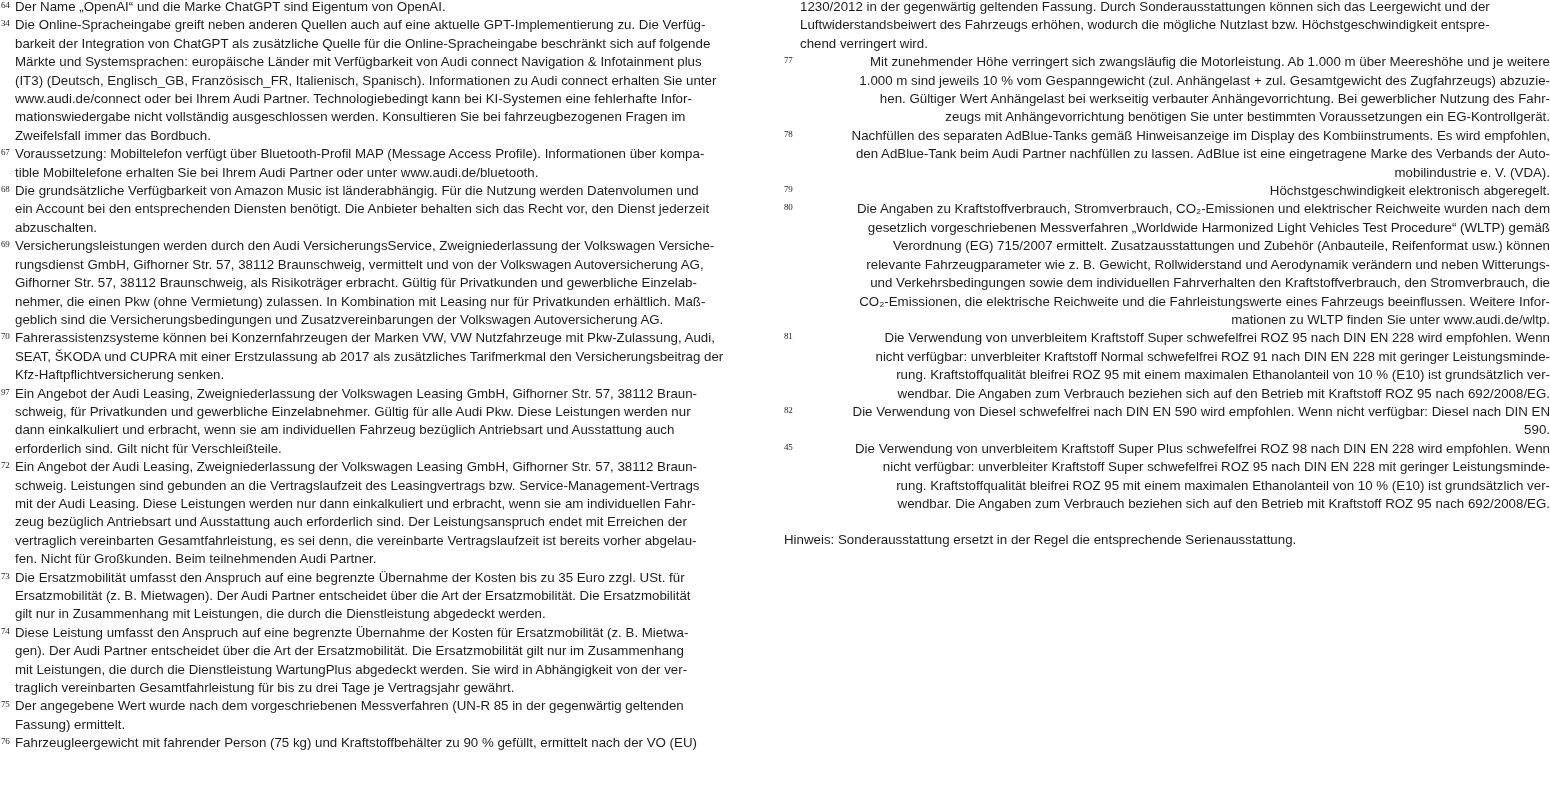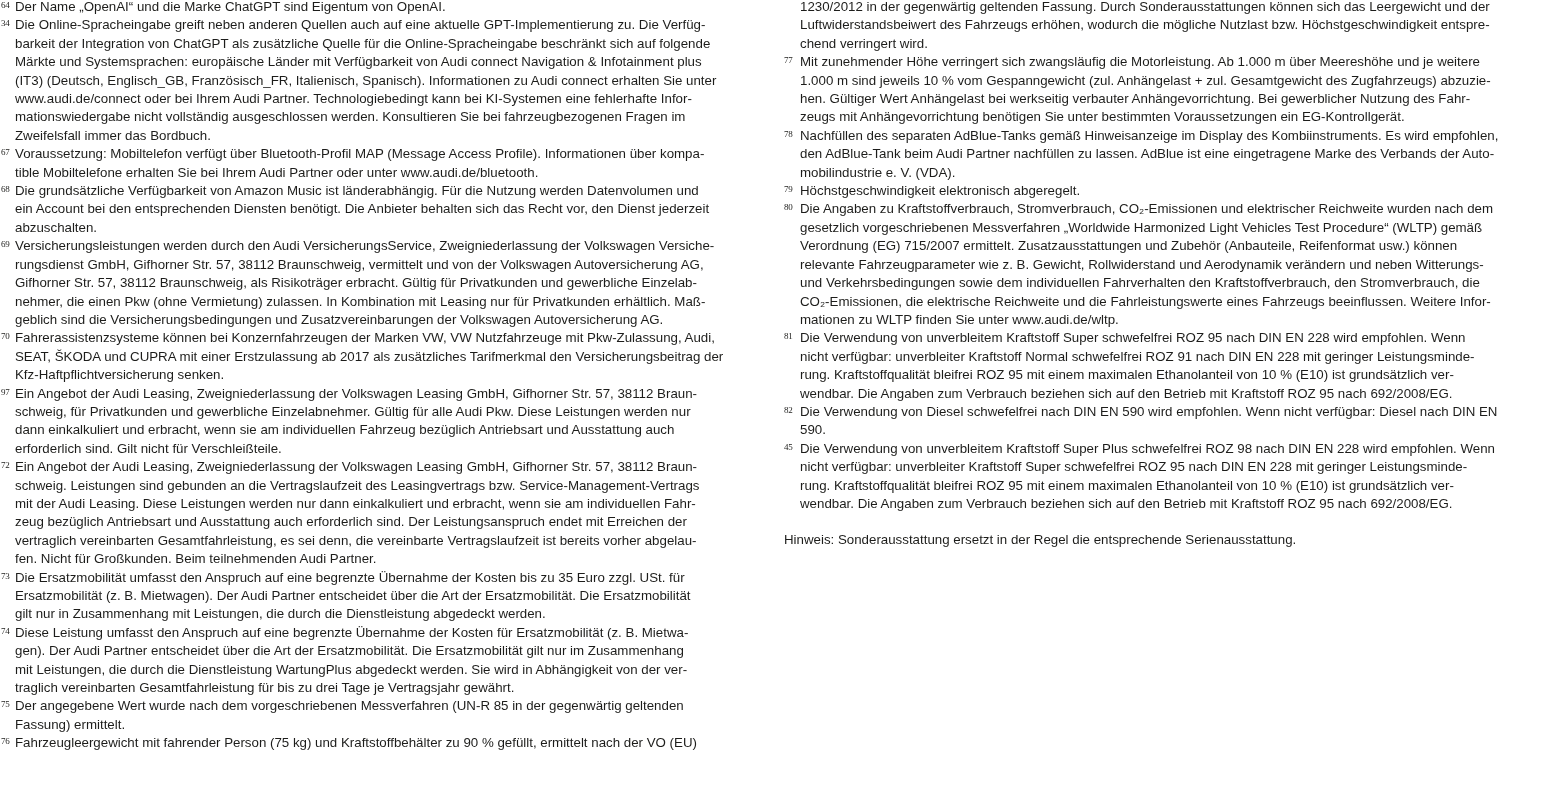--- a/index.html
+++ b/index.html
@@ -5,21 +5,21 @@
   html,body{margin:0;padding:0;}
   body{
     width:1550px;height:791px;position:relative;overflow:hidden;
     background:#ffffff;color:#1d1d1b;
     font-family:"Liberation Sans","DejaVu Sans",sans-serif;
   }
   .col{position:absolute;top:-2px;font-size:13.3px;line-height:18.4px;}
   #col-left{left:1px;width:735px;}
   #col-right{left:784px;width:766px;}
   .footnote{position:relative;padding-left:14px;}
-  #col-right .footnote{padding-left:16px;}
+  #col-right .footnote{padding-left:16px;text-align:right;}
   .sup{
     position:absolute;left:0;top:2px;
     font-size:9px;letter-spacing:-0.2px;line-height:10px;font-family:Liberation Serif, serif;
   }
   .fn-text{white-space:pre;}
   .continuation{padding-left:16px;}
   .hinweis{
     position:absolute;left:784px;top:531px;
     font-size:13.3px;line-height:18.4px;white-space:pre;
   }

